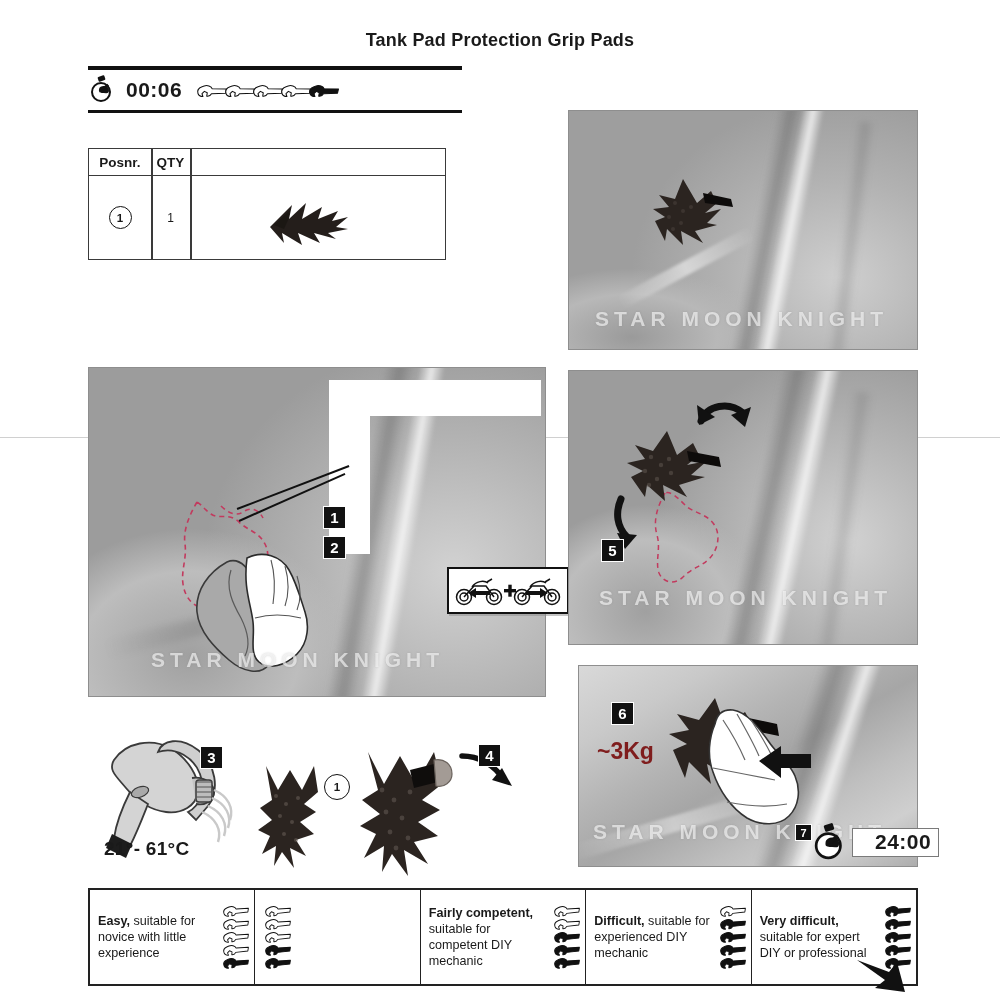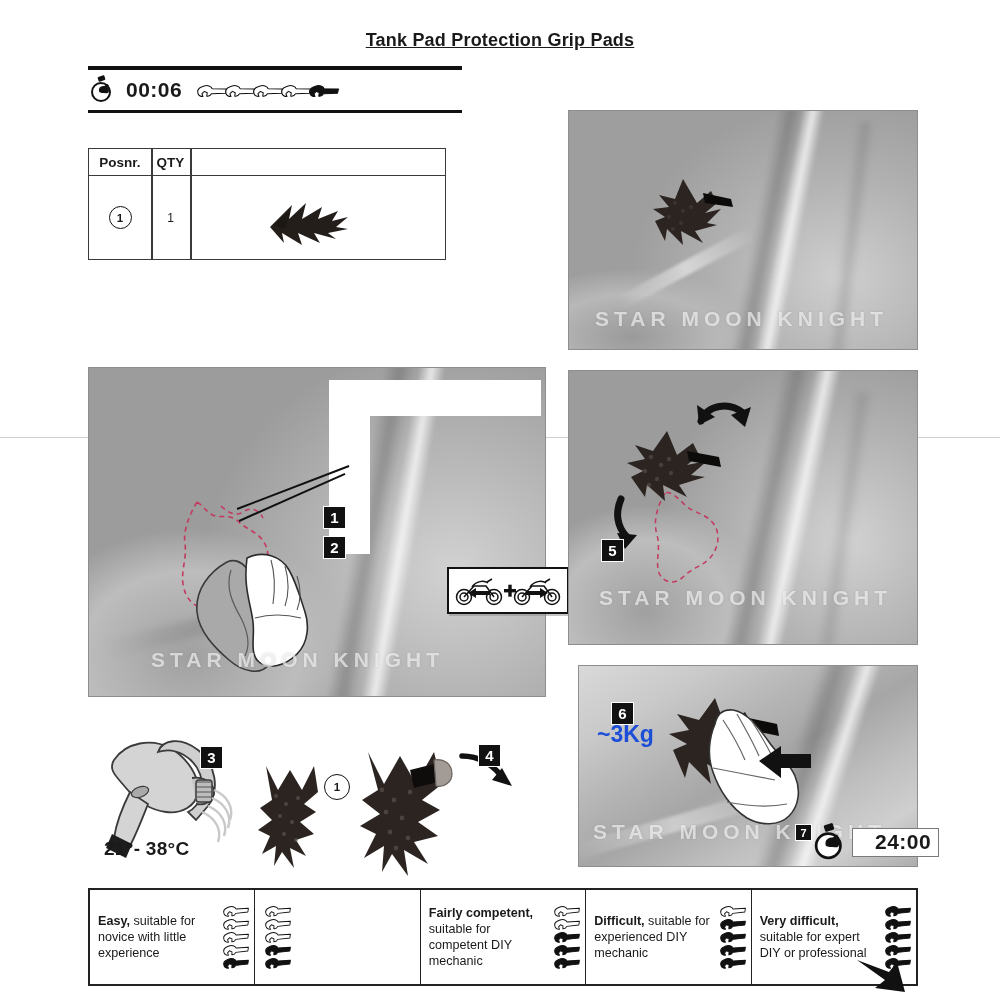--- a/index.html
+++ b/index.html
@@ -11,21 +11,21 @@
     color:#1a1a1a;
     position:relative;
     overflow:hidden;
   }
   .page{position:absolute;left:0;top:0;width:1000px;height:1000px;}
 
   
   .doc-title{
     position:absolute;left:0;top:30px;width:1000px;
     text-align:center;
-    font-size:18px;font-weight:bold;letter-spacing:.2px;text-decoration:underline;
+    font-size:18px;font-weight:bold;letter-spacing:.2px;
   }
   .rule-top{
     position:absolute;left:88px;top:66px;width:374px;height:4px;
     background:#111;
   }
   .rule-bot{
     position:absolute;left:88px;top:110px;width:374px;height:3px;
     background:#111;
   }
   .hdr-meta{
@@ -455,21 +455,21 @@
       <path d="M48 18 C56 30 64 44 70 56" fill="none" stroke="#666" stroke-width="1.2"></path>
       <path d="M10 66 C30 70 52 74 72 78" fill="none" stroke="#666" stroke-width="1.2"></path>
       <path d="M24 100 C44 104 64 106 84 102" fill="none" stroke="#666" stroke-width="1.2"></path>
     </svg>
 
     <svg style="position:absolute;left:176px;top:78px;" width="60" height="36" viewBox="0 0 60 36">
       <path d="M56 10 L56 24 L26 24 L26 34 L4 17 L26 2 L26 10 Z" fill="#111"></path>
     </svg>
 
     <div class="step-badge" style="left:32px;top:36px;">6</div>
-    <div style="position:absolute;left:18px;top:55px;font-size:23px;font-weight:bold;color:#1d4ed8;">~3Kg</div>
+    <div style="position:absolute;left:18px;top:72px;font-size:23px;font-weight:bold;color:#7f1d1d;">~3Kg</div>
 
     <div class="watermark" style="left:14px;top:154px;">STAR MOON KNIGHT</div>
   </div>
 
   <div class="timer-chip">
     <div class="step-badge sm" style="position:relative;left:0;top:-10px;background:#111;border:1.2px solid #fff;">7</div>
     <div class="stopwatch" style="transform:scale(1.35);margin:0 6px 0 4px;">
       <div class="sw-knob"></div>
       <div class="sw-body"></div>
       <div class="sw-blob"></div>
@@ -540,21 +540,21 @@
     </svg>
 
     <svg style="position:absolute;left:372px;top:22px;" width="56" height="46" viewBox="0 0 56 46">
       <path d="M2 6 C18 6 34 14 44 30" fill="none" stroke="#111" stroke-width="5.5" stroke-linecap="round"></path>
       <path d="M32 30 L52 36 L42 18 Z" fill="#111"></path>
     </svg>
 
     <div class="step-badge" style="left:390px;top:16px;">4</div>
   </div>
 
-  <div class="temp-text">21°- 38°C</div>
+  <div class="temp-text">21°- 61°C</div>
 
   <div class="legend" id="legend">
       <div class="legend-item">
         <div class="legend-text"><b>Easy,</b><span> suitable for novice with little experience</span></div>
         <div class="legend-wrenches">
           <span style="display:block;margin-top:-2px;">
             <svg width="26" height="15" viewBox="0 0 40 22" style="transform:rotate(-22deg);display:block;">
               <path d="M9 2 C4 2 1 5 1 9 C1 12 3 14 6 15 L6 11 L10 9 L13 12 L11 16 C13 17 16 17 18 15 L36 20 L39 15 L21 9 C21 5 16 2 12 2 Z" fill="#ffffff" stroke="#111111" stroke-width="1.4" stroke-linejoin="round"></path>
             </svg>
           </span>

